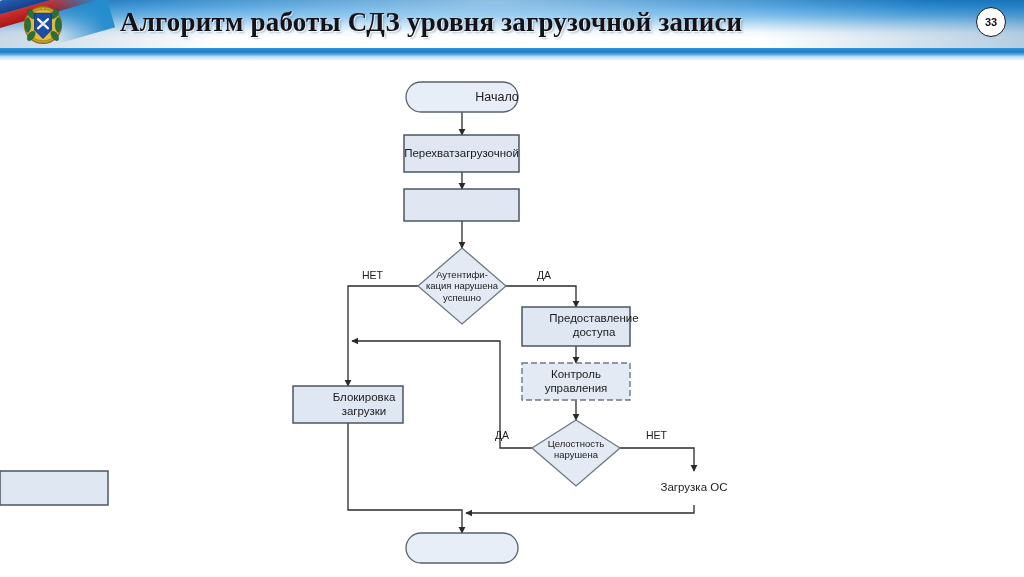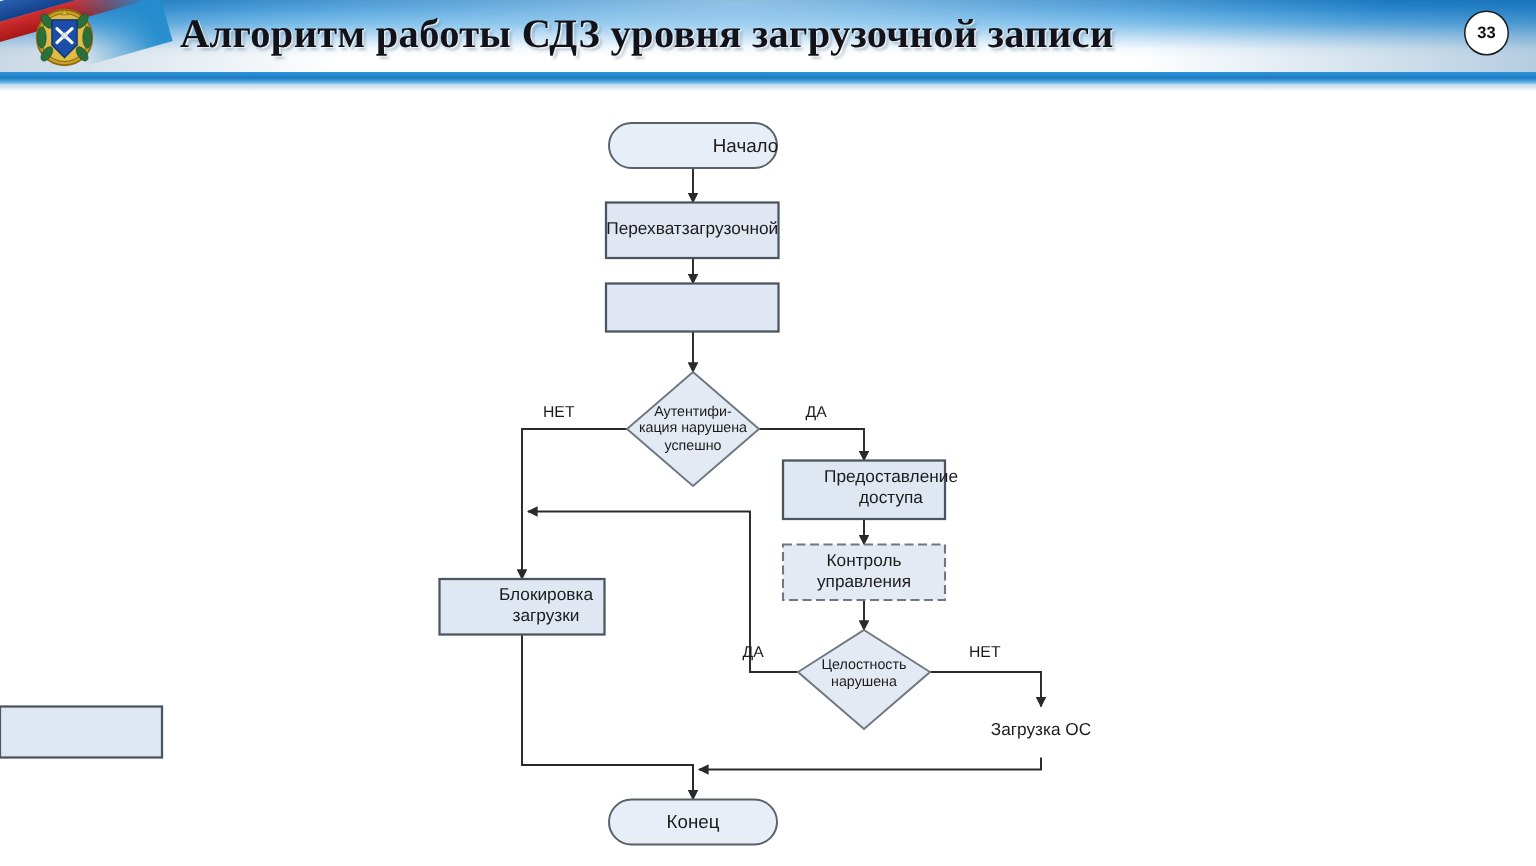--- a/index.html
+++ b/index.html
@@ -285,22 +285,19 @@
 
   <div class="node-label lbl-proc" style="left:640px; top:409px; width:108px; height:34px;">
     <span>Загрузка ОС</span>
   </div>
 
   <div class="node-label lbl-decision" style="left:528px; top:372px; width:96px; height:30px; flex-direction:column;">
     <span>Целостность</span>
     <span>нарушена</span>
   </div>
 
-  <div class="node-label lbl-terminal" style="left:406px; top:471px; width:112px; height:30px;">
-    <span>Конец</span>
-  </div>
 
   <div class="edge-label" style="left:362px; top:207px;">НЕТ</div>
   <div class="edge-label" style="left:537px; top:207px;">ДА</div>
   <div class="edge-label" style="left:495px; top:367px;">ДА</div>
   <div class="edge-label" style="left:646px; top:367px;">НЕТ</div>
 
 </div>
 
 </body></html>

